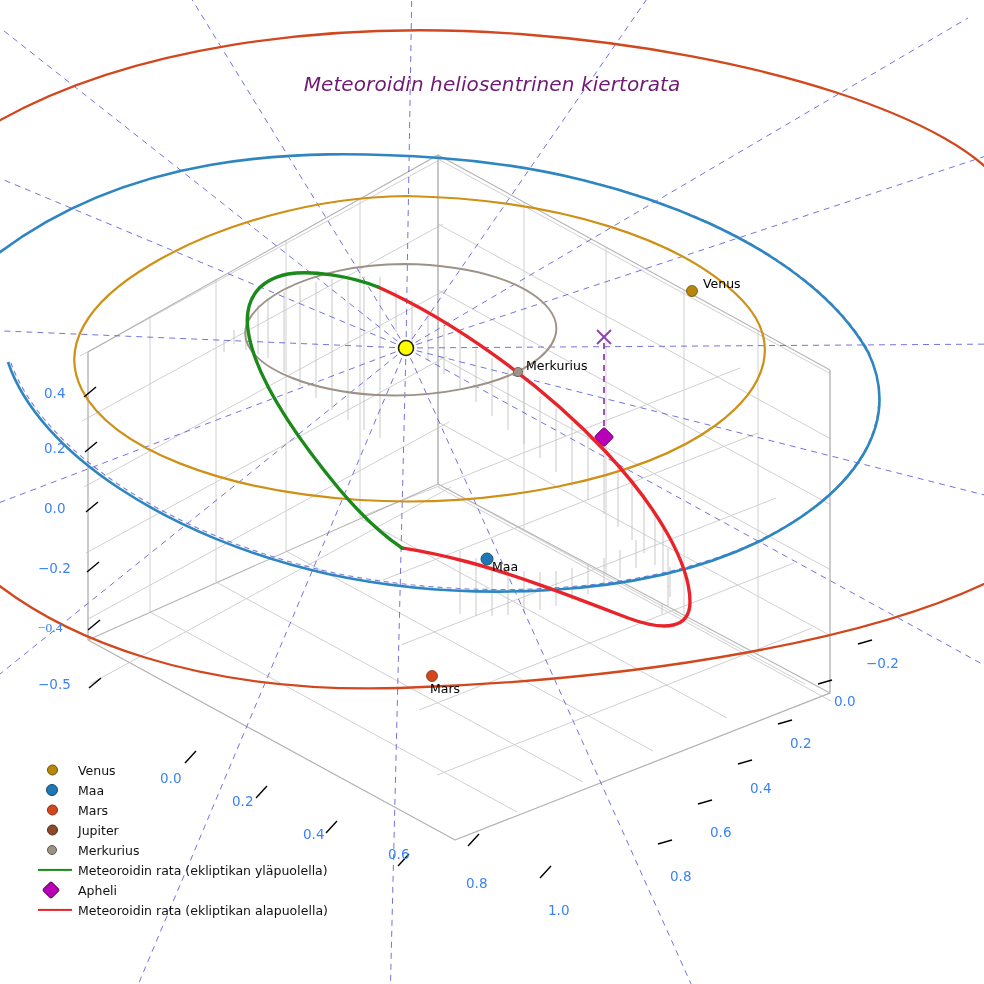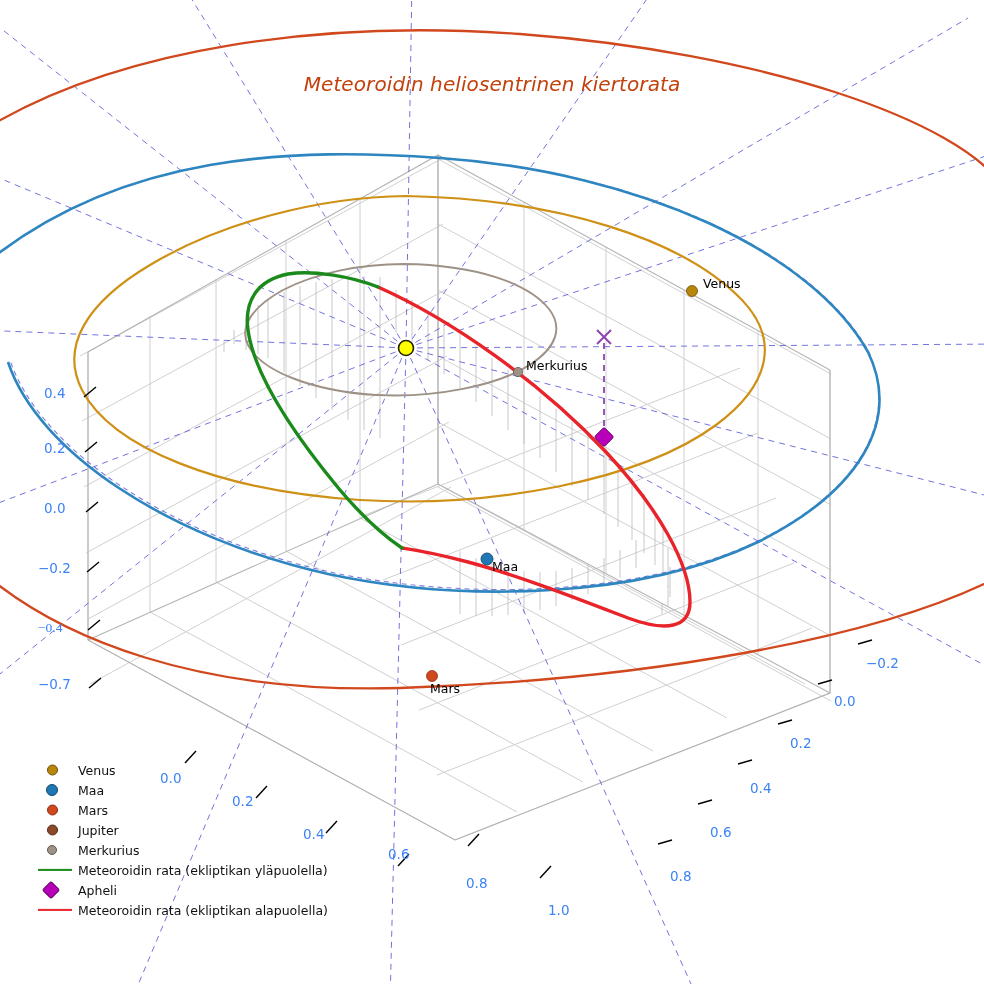--- a/index.html
+++ b/index.html
@@ -1,21 +1,21 @@
 <!DOCTYPE html>
 <html><head>
 <meta charset="utf-8">
 <style>
   html,body{margin:0;padding:0;background:#ffffff;}
   body{width:984px;height:984px;overflow:hidden;
        font-family:"DejaVu Sans","Liberation Sans",sans-serif;}
   #stage{position:relative;width:984px;height:984px;background:#ffffff;}
   #plot{position:absolute;left:0;top:0;width:984px;height:984px;}
   .ttl{position:absolute;left:0;top:72px;width:984px;text-align:center;
-       font-size:20px;font-style:italic;color:#c2410c;letter-spacing:.1px;}
+       font-size:20px;font-style:italic;color:#701a75;letter-spacing:.1px;}
   .tick{position:absolute;font-size:13.5px;color:#3b82f6;white-space:nowrap;}
   .ptlabel{position:absolute;font-size:12.5px;color:#000;white-space:nowrap;}
   #legend{position:absolute;left:36px;top:760px;width:320px;}
   .lrow{display:flex;align-items:center;height:20px;}
   .lmk{width:38px;height:20px;position:relative;flex:0 0 38px;}
   .ltx{font-size:12.5px;color:#111;white-space:nowrap;padding-left:4px;}
   .dot{position:absolute;left:15px;top:50%;transform:translateY(-50%);
        border-radius:50%;}
   .dia{position:absolute;left:15px;top:50%;width:11px;height:11px;
        transform:translate(-50%,-50%) rotate(45deg);border-radius:2px;}
@@ -268,21 +268,21 @@
     </g>
   </svg>
 
   <div class="ttl">Meteoroidin heliosentrinen kiertorata</div>
 
   <div class="tick" style="left:44px;  top:385px;">0.4</div>
   <div class="tick" style="left:44px;  top:440px;">0.2</div>
   <div class="tick" style="left:44px;  top:500px;">0.0</div>
   <div class="tick" style="left:38px;  top:560px;">−0.2</div>
   <div class="tick" style="left:38px;  top:620px;font-family:Liberation Serif, serif;">−0.4</div>
-  <div class="tick" style="left:38px;  top:676px;">−0.7</div>
+  <div class="tick" style="left:38px;  top:676px;">−0.5</div>
 
   <div class="tick" style="left:160px; top:770px;">0.0</div>
   <div class="tick" style="left:232px; top:793px;">0.2</div>
   <div class="tick" style="left:303px; top:826px;">0.4</div>
   <div class="tick" style="left:388px; top:846px;">0.6</div>
   <div class="tick" style="left:466px; top:875px;">0.8</div>
   <div class="tick" style="left:548px; top:902px;">1.0</div>
 
   <div class="tick" style="left:866px; top:655px;">−0.2</div>
   <div class="tick" style="left:834px; top:693px;">0.0</div>

